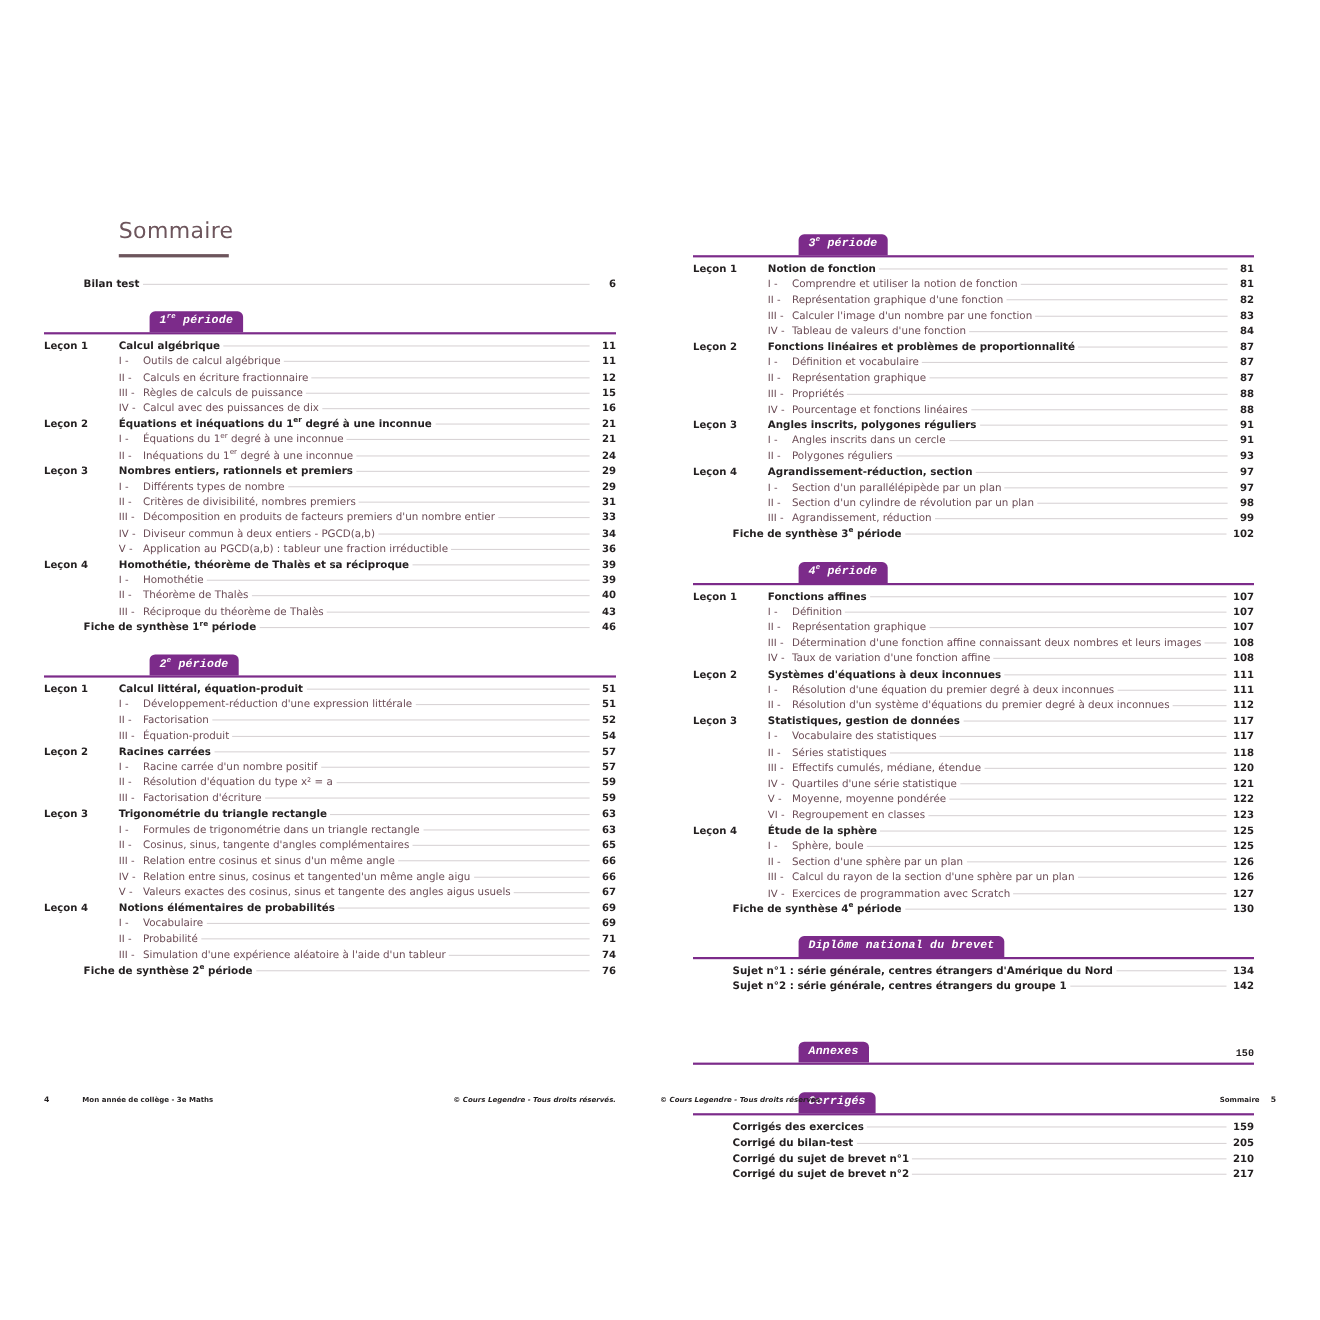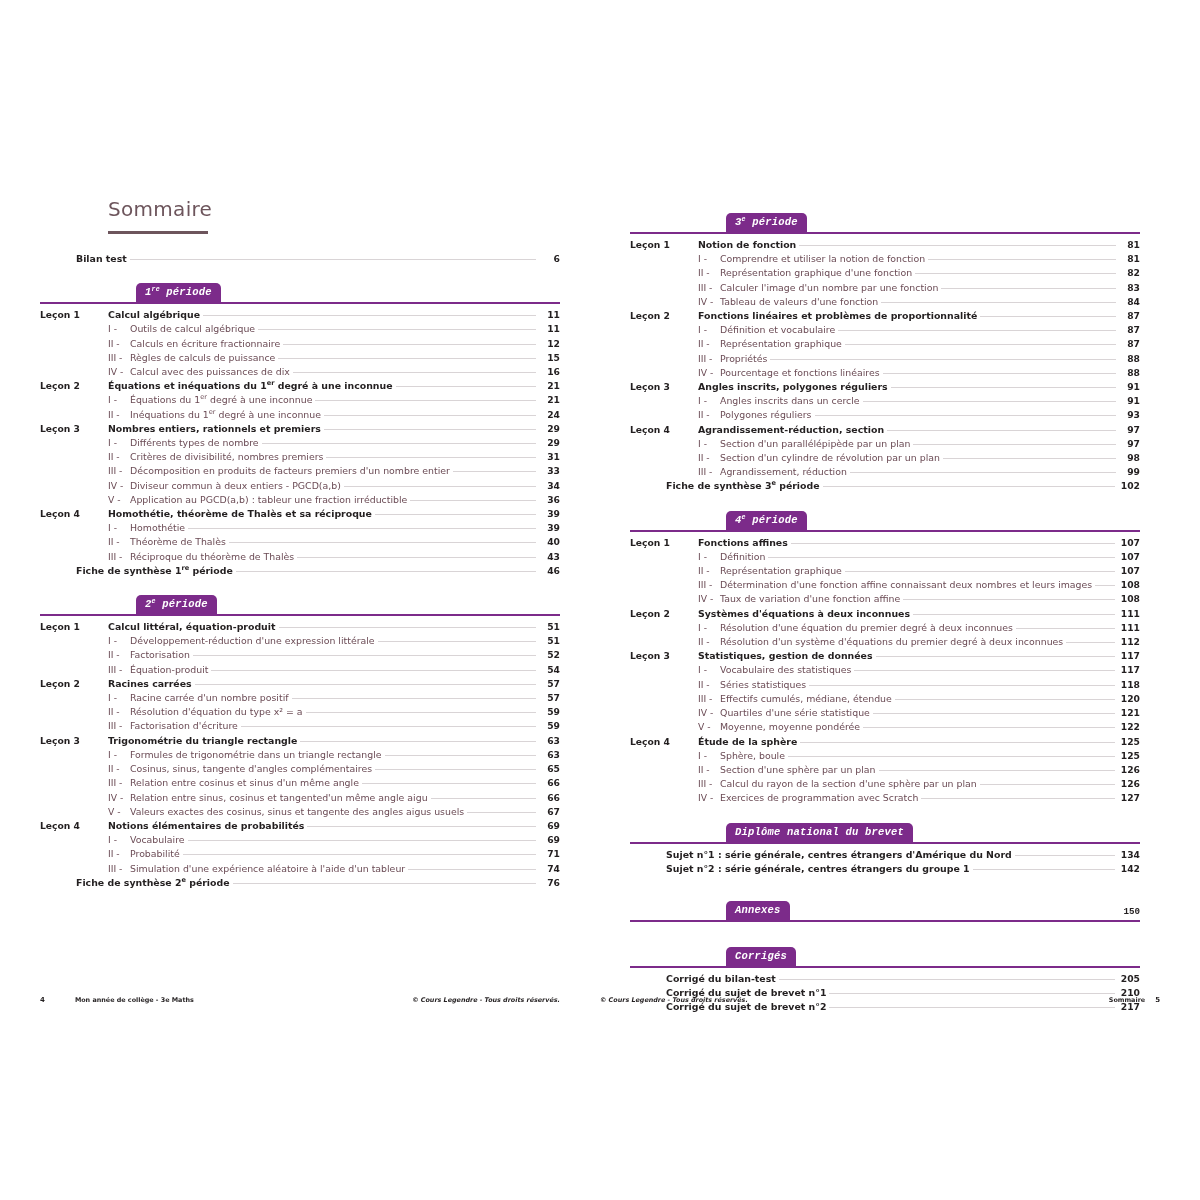--- a/index.html
+++ b/index.html
@@ -734,20 +734,27 @@
             <span class="leader"></span>
             <span class="page-no">121</span>
           </div>
           <div class="row sub-row">
             <span class="indent"></span>
             <span class="num">V -</span>
             <span class="label">Moyenne, moyenne pondérée</span>
             <span class="leader"></span>
             <span class="page-no">122</span>
           </div>
+          <div class="row sub-row">
+            <span class="indent"></span>
+            <span class="num">VI -</span>
+            <span class="label">Regroupement en classes</span>
+            <span class="leader"></span>
+            <span class="page-no">123</span>
+          </div>
           <div class="row lesson-row">
             <span class="lesson">Leçon 4</span>
             <span class="label">Étude de la sphère</span>
             <span class="leader"></span>
             <span class="page-no">125</span>
           </div>
           <div class="row sub-row">
             <span class="indent"></span>
             <span class="num">I -</span>
             <span class="label">Sphère, boule</span>
@@ -767,50 +774,62 @@
             <span class="label">Calcul du rayon de la section d'une sphère par un plan</span>
             <span class="leader"></span>
             <span class="page-no">126</span>
           </div>
           <div class="row sub-row">
             <span class="indent"></span>
             <span class="num">IV -</span>
             <span class="label">Exercices de programmation avec Scratch</span>
             <span class="leader"></span>
             <span class="page-no">127</span>
+          </div>
+          <div class="row fiche-row">
+            <span class="indent-small"></span>
+            <span class="label">Fiche de synthèse 4<sup>e</sup> période</span>
+            <span class="leader"></span>
+            <span class="page-no">130</span>
           </div>
         </div>
         <div class="section-band">
           <div class="section-rule"></div>
           <div class="badge">Diplôme national du brevet</div>
         </div>
         <div class="section-block">
           <div class="row plain-row">
             <span class="indent-small"></span>
             <span class="label">Sujet n°1 : série générale, centres étrangers d'Amérique du Nord</span>
             <span class="leader"></span>
             <span class="page-no">134</span>
           </div>
           <div class="row plain-row">
             <span class="indent-small"></span>
             <span class="label">Sujet n°2 : série générale, centres étrangers du groupe 1</span>
             <span class="leader"></span>
             <span class="page-no">142</span>
           </div>
         </div>
-        <div class="section-band band-with-number" style="margin-top: 22px;">
+        <div class="section-band band-with-number" style="margin-top: 40px;">
           <div class="section-rule"></div>
           <div class="badge">Annexes</div>
           <div class="band-number">150</div>
         </div>
         <div class="section-band" style="margin-top: 22px;">
           <div class="section-rule"></div>
           <div class="badge">Corrigés</div>
         </div>
         <div class="section-block">
+          <div class="row plain-row">
+            <span class="indent-small"></span>
+            <span class="label">Corrigés des exercices</span>
+            <span class="leader"></span>
+            <span class="page-no">159</span>
+          </div>
           <div class="row plain-row">
             <span class="indent-small"></span>
             <span class="label">Corrigé du bilan-test</span>
             <span class="leader"></span>
             <span class="page-no">205</span>
           </div>
           <div class="row plain-row">
             <span class="indent-small"></span>
             <span class="label">Corrigé du sujet de brevet n°1</span>
             <span class="leader"></span>

